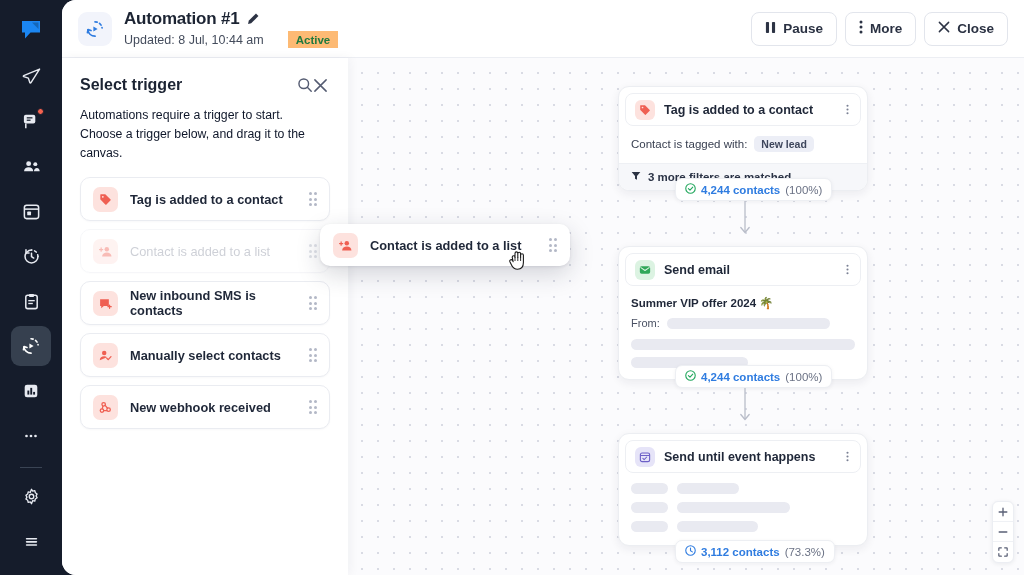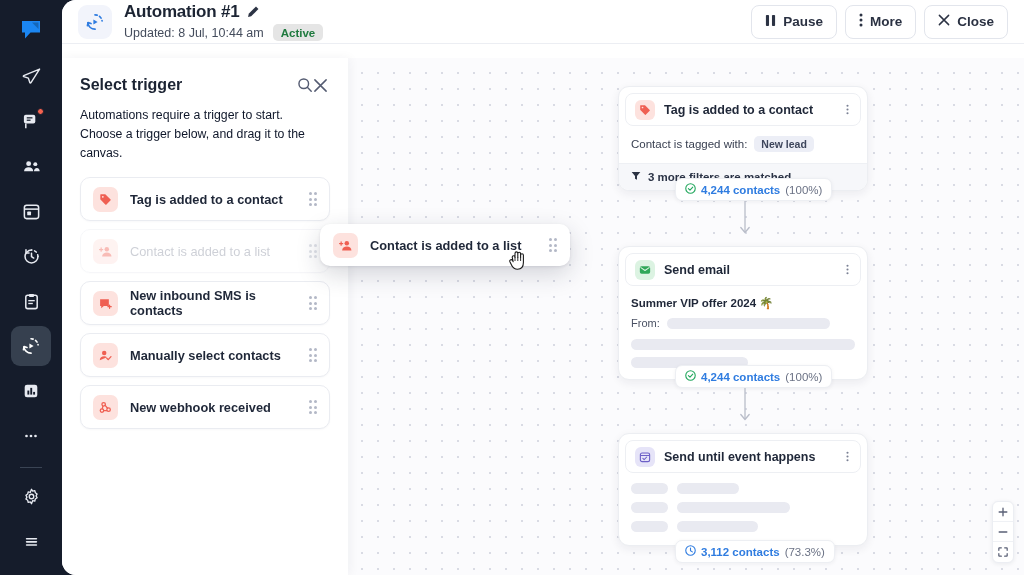--- a/index.html
+++ b/index.html
@@ -42,37 +42,37 @@
   .main {
     position: absolute; left: 62px; top: 0; right: 0; bottom: 0;
     background: #fff;
     border-top-left-radius: 14px;
     border-bottom-left-radius: 14px;
     overflow: hidden;
   }
 
   
   .topbar {
-    position: absolute; left: 0; top: 0; right: 0; height: 44px;
+    position: absolute; left: 0; top: 0; right: 0; height: 58px;
     background: #fff; border-bottom: 1px solid #eceef3;
     display: flex; align-items: center; padding: 0 16px;
   }
   .app-icon {
     width: 34px; height: 34px; border-radius: 9px; background: #f2f4fb;
     display: flex; align-items: center; justify-content: center; flex: 0 0 auto;
   }
   .title-block { margin-left: 12px; }
   .title-row { display: flex; align-items: center; gap: 7px; }
   .title-text { font-size: 17px; font-weight: bold; color: #1c2433; letter-spacing: -0.2px; }
   .pencil { cursor: pointer; display: flex; }
-  .sub-row { display: flex; align-items: center; gap: 9px; margin-top: 2px; }
+  .sub-row { display: flex; align-items: center; gap: 24px; margin-top: 2px; }
   .sub-text { font-size: 12.5px; color: #444c5c; }
   .badge-active {
-    background: #e5e5e5; color: #1f7a3f; font-size: 11.5px; font-weight: bold;
-    padding: 2.5px 8px; border-radius: 5px;
+    background: #fdba74; color: #1f7a3f; font-size: 11.5px; font-weight: bold;
+    padding: 2.5px 8px; border-radius: 0;
   }
   .topbar-spacer { flex: 1; }
   .tb-actions { display: flex; gap: 8px; align-items: center; }
   .tb-btn {
     display: flex; align-items: center; gap: 7px;
     height: 34px; padding: 0 13px;
     border: 1px solid #e2e5ec; border-radius: 8px; background: #fff;
     font-size: 13.5px; font-weight: bold; color: #2a3142; cursor: pointer;
   }
 

